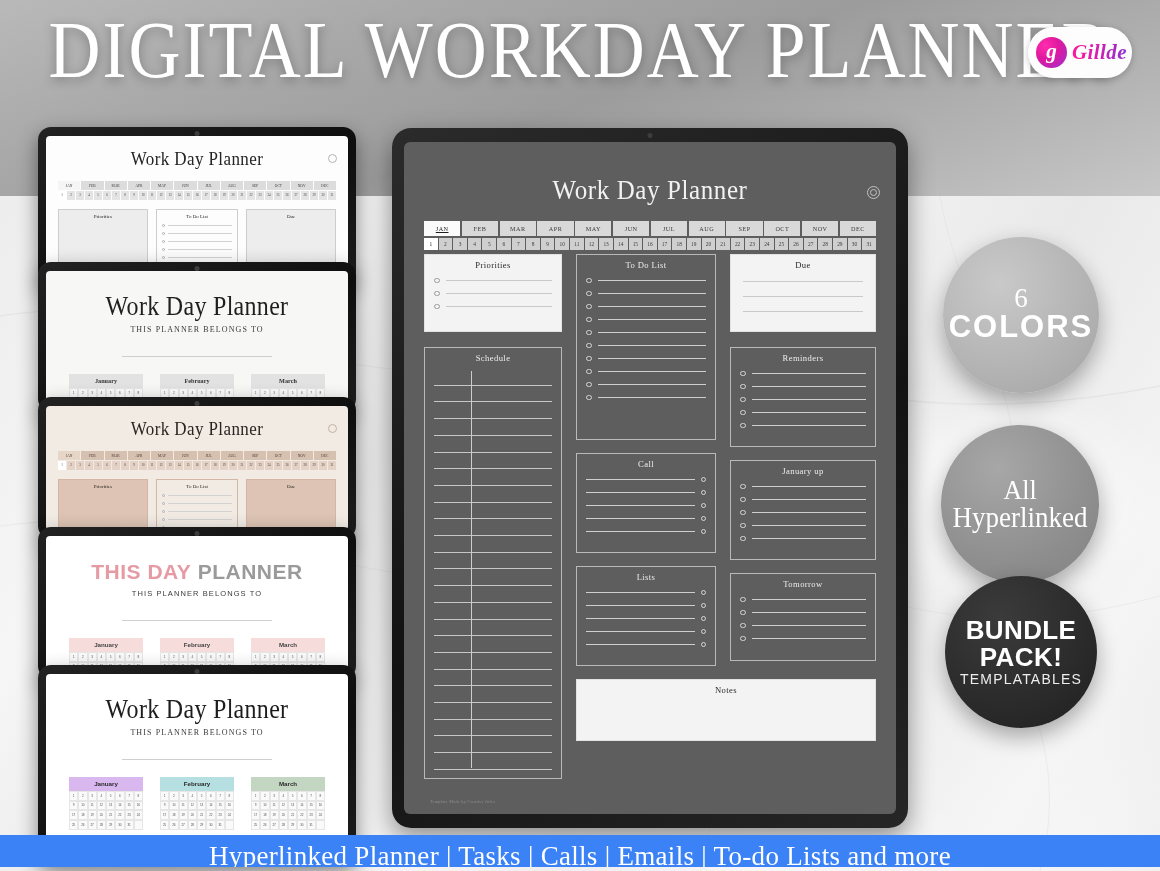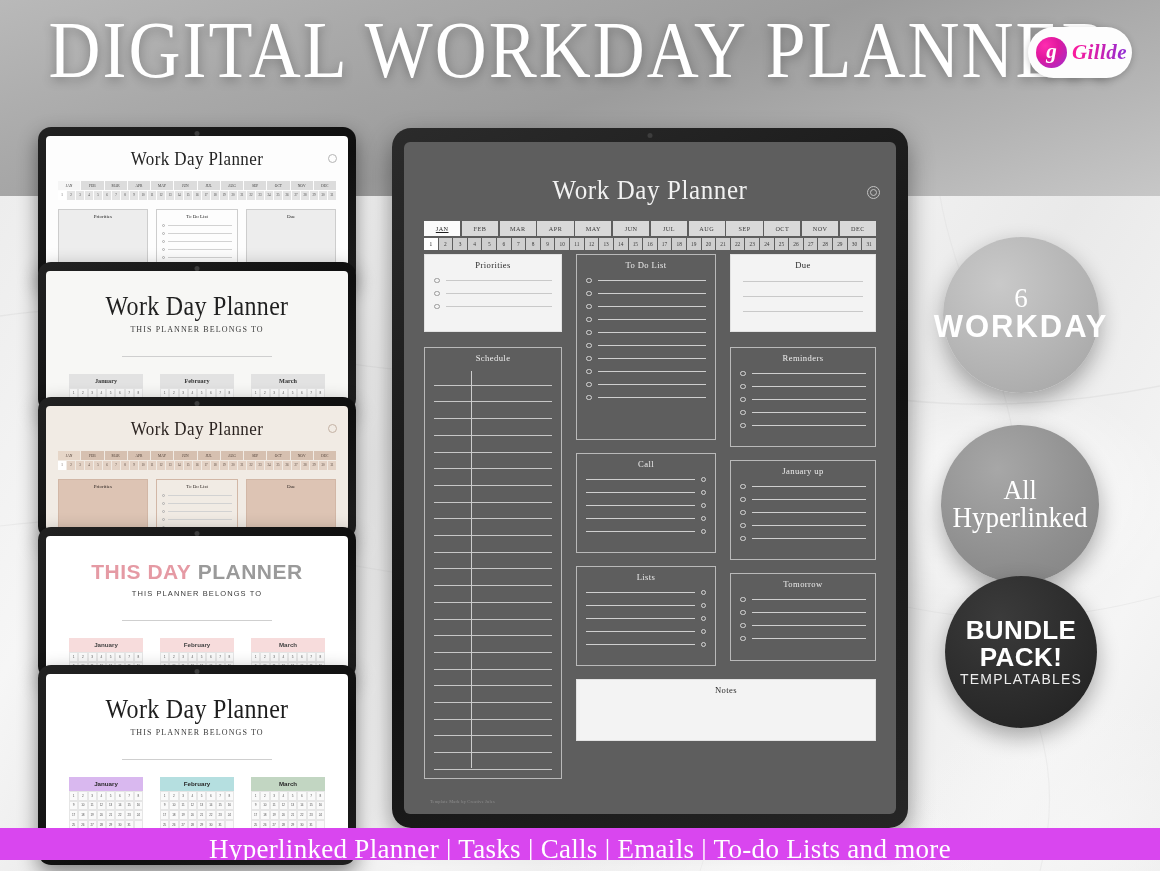--- a/index.html
+++ b/index.html
@@ -253,22 +253,22 @@
   #badge-bundle {
     left: 945px; top: 576px; width: 152px; height: 152px;
     background: radial-gradient(circle at 36% 28%, #3b3b3b, #2a2a2a 62%, #1f1f1f 100%);
   }
   #badge-bundle .b-l1 { font-size: 26px; font-weight: bold; letter-spacing: .4px; line-height: 1.02; }
   #badge-bundle .b-l2 { font-size: 26px; font-weight: bold; letter-spacing: .4px; line-height: 1.02; }
   #badge-bundle .b-l3 { font-size: 14px; letter-spacing: 1.2px; color: #ededed; }
 
   
   .bottom-bar {
-    position: absolute; left: 0; bottom: 11px; width: 1160px; height: 32px;
-    background: #d946ef; z-index: 50; overflow: hidden; margin-top: 41px;
+    position: absolute; left: 0; bottom: 4px; width: 1160px; height: 32px;
+    background: #3b82f6; z-index: 50; overflow: hidden; margin-top: 41px;
   }
   .bottom-text {
     position: absolute; left: 0; top: 6px; width: 1160px; text-align: center;
     font-family: "Liberation Serif", serif; font-size: 27px; color: #fff;
     white-space: nowrap; letter-spacing: .3px;
   }
 </style>
 </head>
 <body>
 
@@ -1072,21 +1072,21 @@
 
         </div>
 
         <div class="pl-foot">Template Made by Creative Jules</div>
       </div>
     </div>
   </div>
 
   <div class="badge" id="badge-colors">
     <div class="b-num">6</div>
-    <div class="b-word">WORKDAY</div>
+    <div class="b-word">COLORS</div>
   </div>
 
   <div class="badge" id="badge-hyper">
     <div class="b-l1">All</div>
     <div class="b-l2">Hyperlinked</div>
   </div>
 
   <div class="badge" id="badge-bundle">
     <div class="b-l1">BUNDLE</div>
     <div class="b-l2">PACK!</div>

